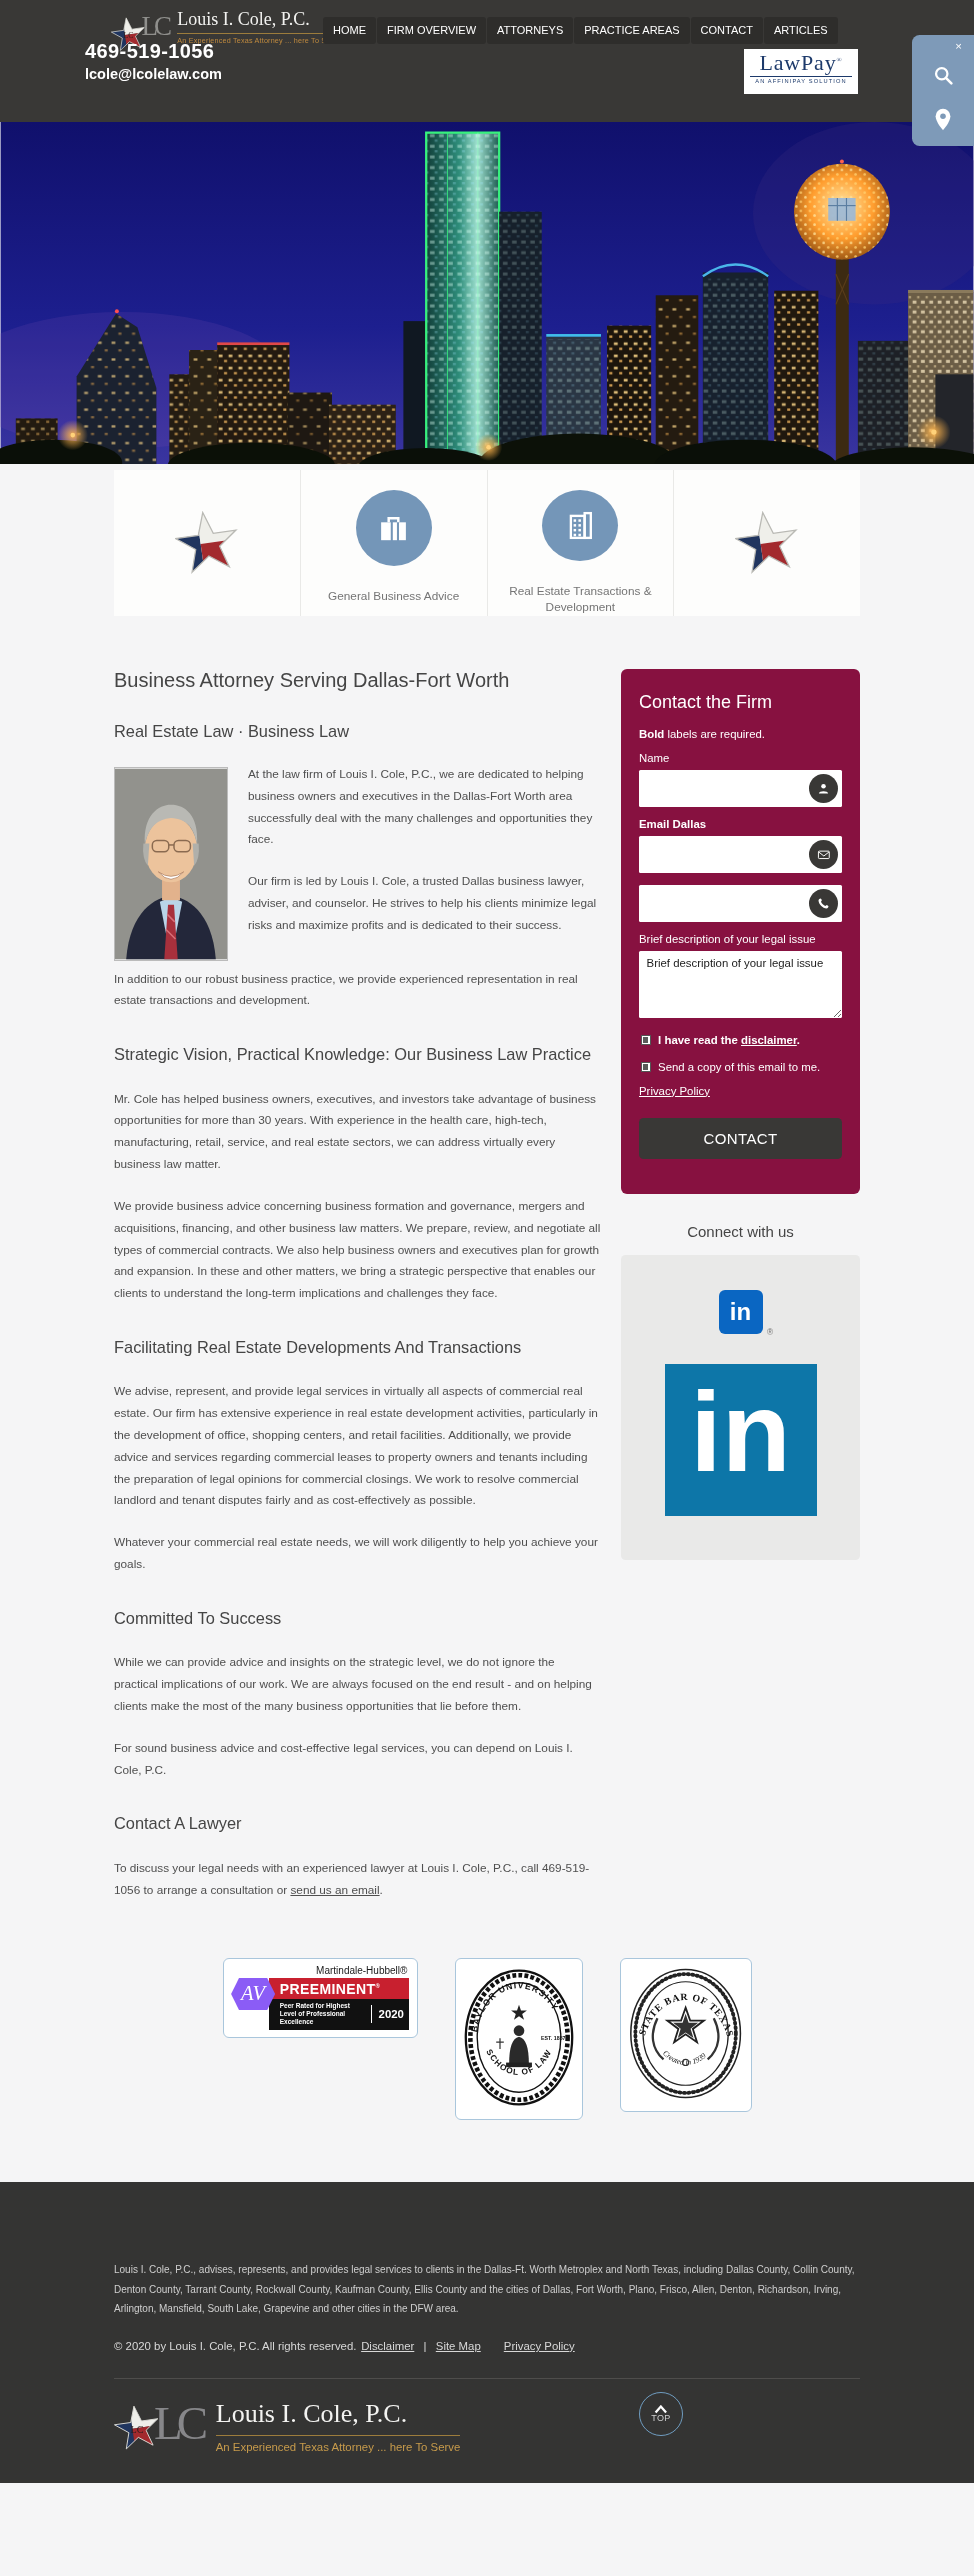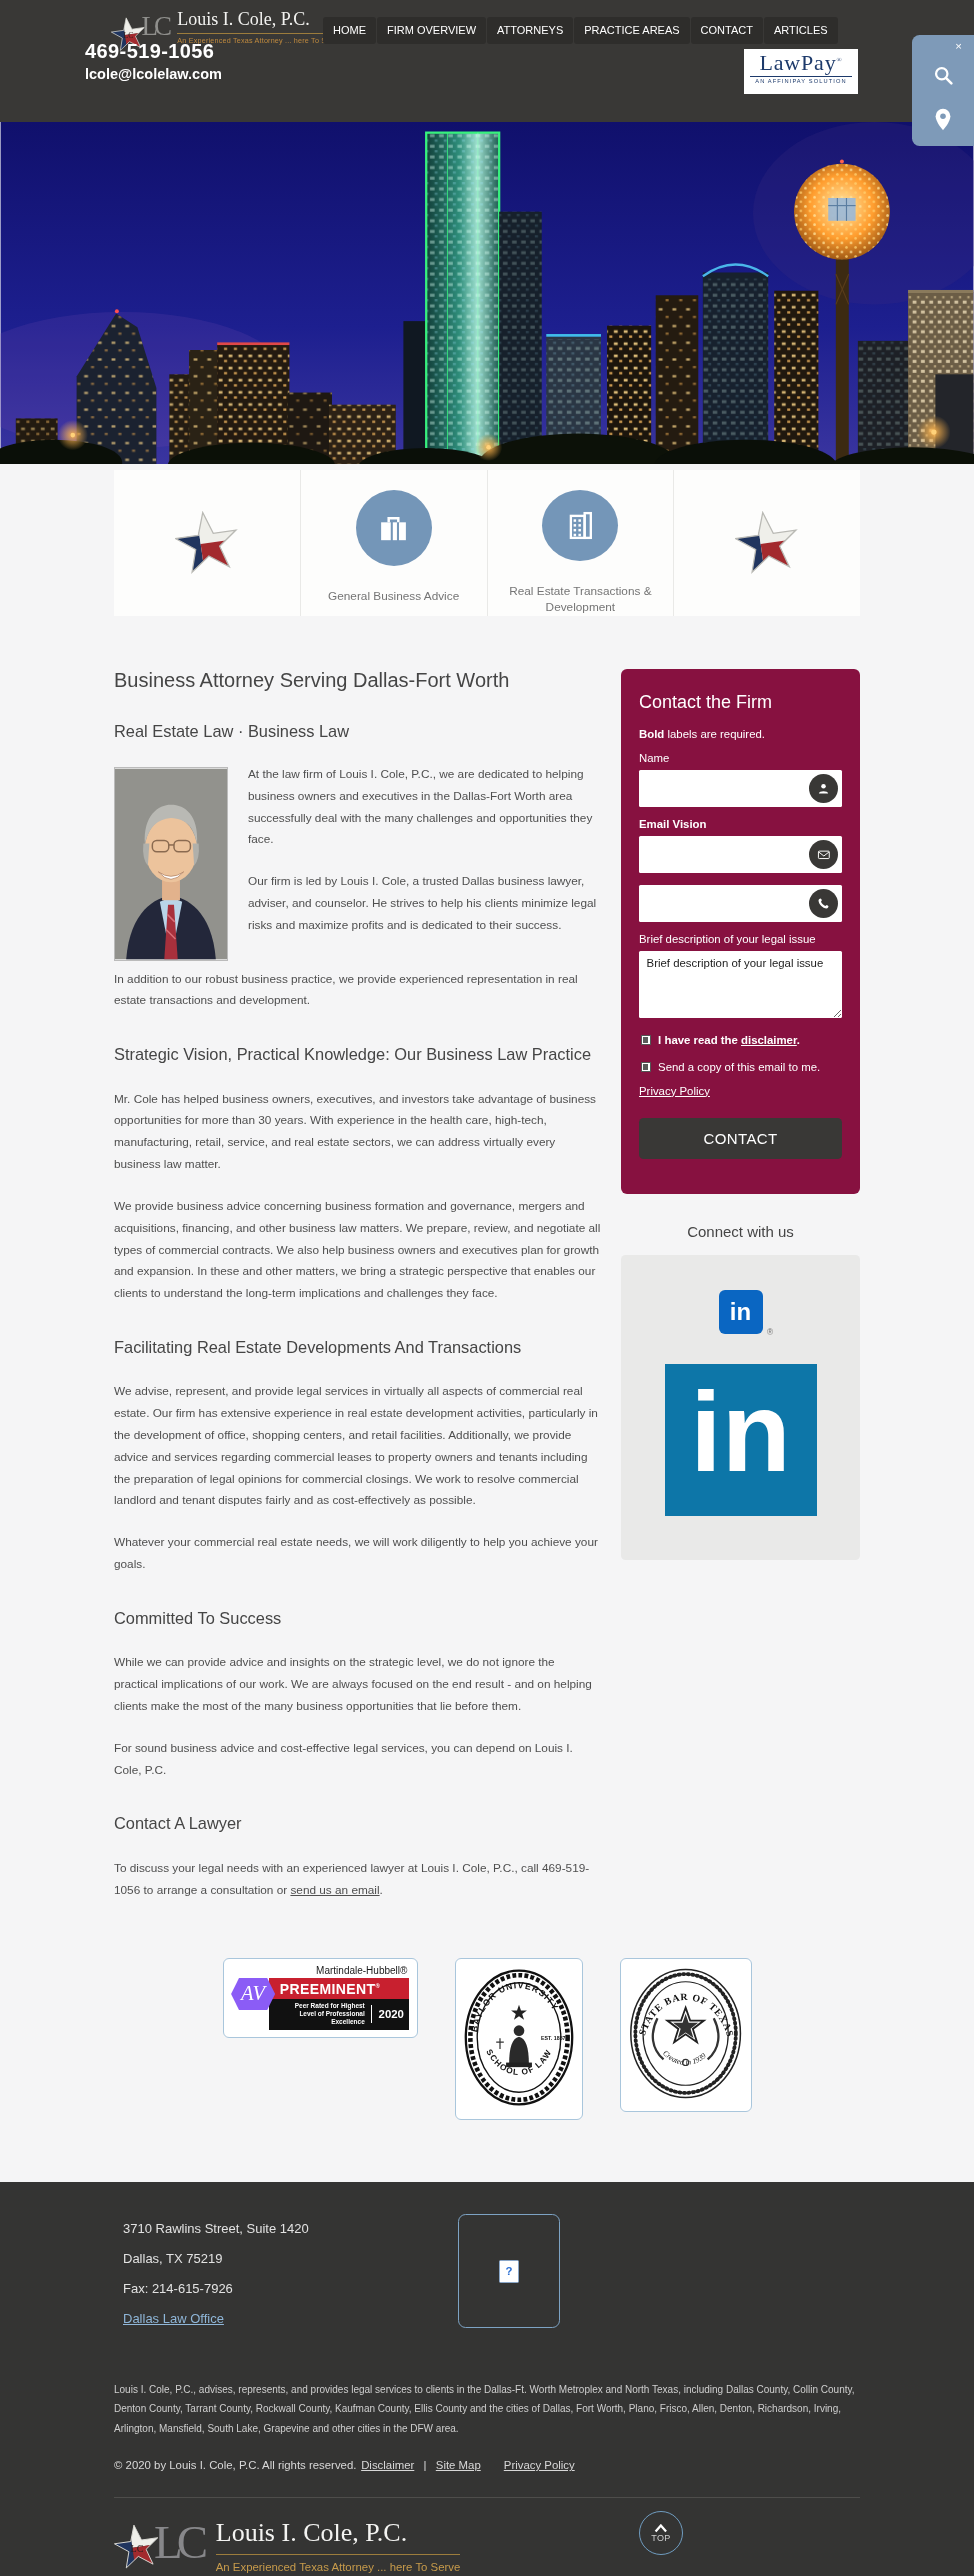--- a/index.html
+++ b/index.html
@@ -79,21 +79,21 @@
   
   .badges-row { width:746px; margin:37px auto 0; padding-bottom:62px; display:flex; justify-content:center; align-items:flex-start; gap:37px; }
   .badge-box { background:#fff; border:0.8px solid #a9c6dc; border-radius:6px; }
   .av-badge { width:195px; padding:6px 7.6px 7.6px; }
   .mh-line { text-align:right; font-size:10px; color:#1a1a1a; padding-right:1.5px; }
   .av-row { display:flex; margin-top:1.5px; }
   .av-hex { width:44px; height:32px; background:#8b5cf6; clip-path:polygon(18% 0,82% 0,100% 50%,82% 100%,18% 100%,0 50%); color:#fff; font-family:"Liberation Serif",serif; font-style:italic; font-size:20.5px; display:flex; align-items:center; justify-content:center; flex:none; z-index:2; }
   .av-right { flex:1; margin-left:-6px; }
   .av-preeminent { background:#c8202f; color:#fff; font-size:14px; font-weight:bold; letter-spacing:0.4px; padding:3px 0 2.3px 10.7px; }
   .av-preeminent sup { font-size:6px; }
-  .av-black { background:#111; color:#fff; display:flex; align-items:center; padding:3px 4.6px 3px 10.7px;text-align:right; }
+  .av-black { background:#111; color:#fff; display:flex; align-items:center; padding:3px 4.6px 3px 10.7px; }
   .av-sub { font-size:6.5px; font-weight:bold; line-height:1.25; width:85px; }
   .av-year { font-size:11.4px; font-weight:bold; border-left:1.5px solid #fff; padding:3px 0 3px 6.8px; margin-left:6px; }
   .seal-box { padding:6px; }
 
   
   .site-footer { margin-top:0; background:#343433; color:#dcdcdc; padding:32px 0 0; }
   .footer-inner { width:746px; margin:0 auto; position:relative; }
   .f-top { display:flex; }
   .addr-block { width:335px; font-size:13px; line-height:2.3; color:#e2e2e2; padding-left:9px; }
   .addr-link { color:#8fb6d8; text-decoration:underline; cursor:pointer; }
@@ -400,21 +400,21 @@
       <div class="field">
         <input type="text" style="">
         <div class="field-ico">
           <svg width="13" height="13" viewBox="0 0 24 24">
               <circle cx="12" cy="8" r="4.2" fill="#fff"></circle>
               <path d="M3.5 21 c0-5.5 17-5.5 17 0 Z" fill="#fff"></path>
             </svg>
         </div>
       </div>
 
-      <label class="cc-label bold">Email Vision</label>
+      <label class="cc-label bold">Email Dallas</label>
       <div class="field">
         <input type="text" style="">
         <div class="field-ico">
           <svg width="13.7" height="13.7" viewBox="0 0 24 24">
               <rect x="2.5" y="5.5" width="19" height="13" rx="1.5" fill="none" stroke="#fff" stroke-width="1.7"></rect>
               <polyline points="3,7 12,14 21,7" fill="none" stroke="#fff" stroke-width="1.7"></polyline>
             </svg>
         </div>
       </div>
 
@@ -510,31 +510,20 @@
       <path d="M114 70 C124 90 122 110 106 124" fill="none" stroke="#333" stroke-width="3"></path>
       <path d="M77 56 l6 17 18 0 -14.5 11 5.5 17.5 -15 -10.5 -15 10.5 5.5 -17.5 -14.5 -11 18 0 Z" fill="none" stroke="#222" stroke-width="2.4"></path>
       <path d="M77 64 l4 12 12.5 0 -10 7.8 3.8 12.2 -10.3 -7.3 -10.3 7.3 3.8 -12.2 -10 -7.8 12.5 0 Z" fill="#333"></path>
       <circle cx="77" cy="128" r="4" fill="none" stroke="#333" stroke-width="1.5"></circle>
     </svg>
   </div>
 </div>
 
 <footer class="site-footer">
   <div class="footer-inner">
-    <div class="f-top">
-      <div class="addr-block">
-        <div>3710 Rawlins Street, Suite 1420</div>
-        <div>Dallas, TX 75219</div>
-        <div>Fax: 214-615-7926</div>
-        <div><span class="addr-link">Dallas Law Office</span></div>
-      </div>
-      <div class="map-box">
-        <div class="broken-img">?</div>
-      </div>
-    </div>
 
     <p class="f-disclaimer">Louis I. Cole, P.C., advises, represents, and provides legal services to clients in the Dallas-Ft. Worth Metroplex and North Texas, including Dallas County, Collin County, Denton County, Tarrant County, Rockwall County, Kaufman County, Ellis County and the cities of Dallas, Fort Worth, Plano, Frisco, Allen, Denton, Richardson, Irving, Arlington, Mansfield, South Lake, Grapevine and other cities in the DFW area.</p>
 
     <div class="f-copy">
       <span>© 2020 by Louis I. Cole, P.C. All rights reserved.</span>
       <span class="link-underline">Disclaimer</span>
       <span class="f-sep">|</span>
       <span class="link-underline">Site Map</span>
       <span class="f-gap"></span>
       <span class="link-underline">Privacy Policy</span>

